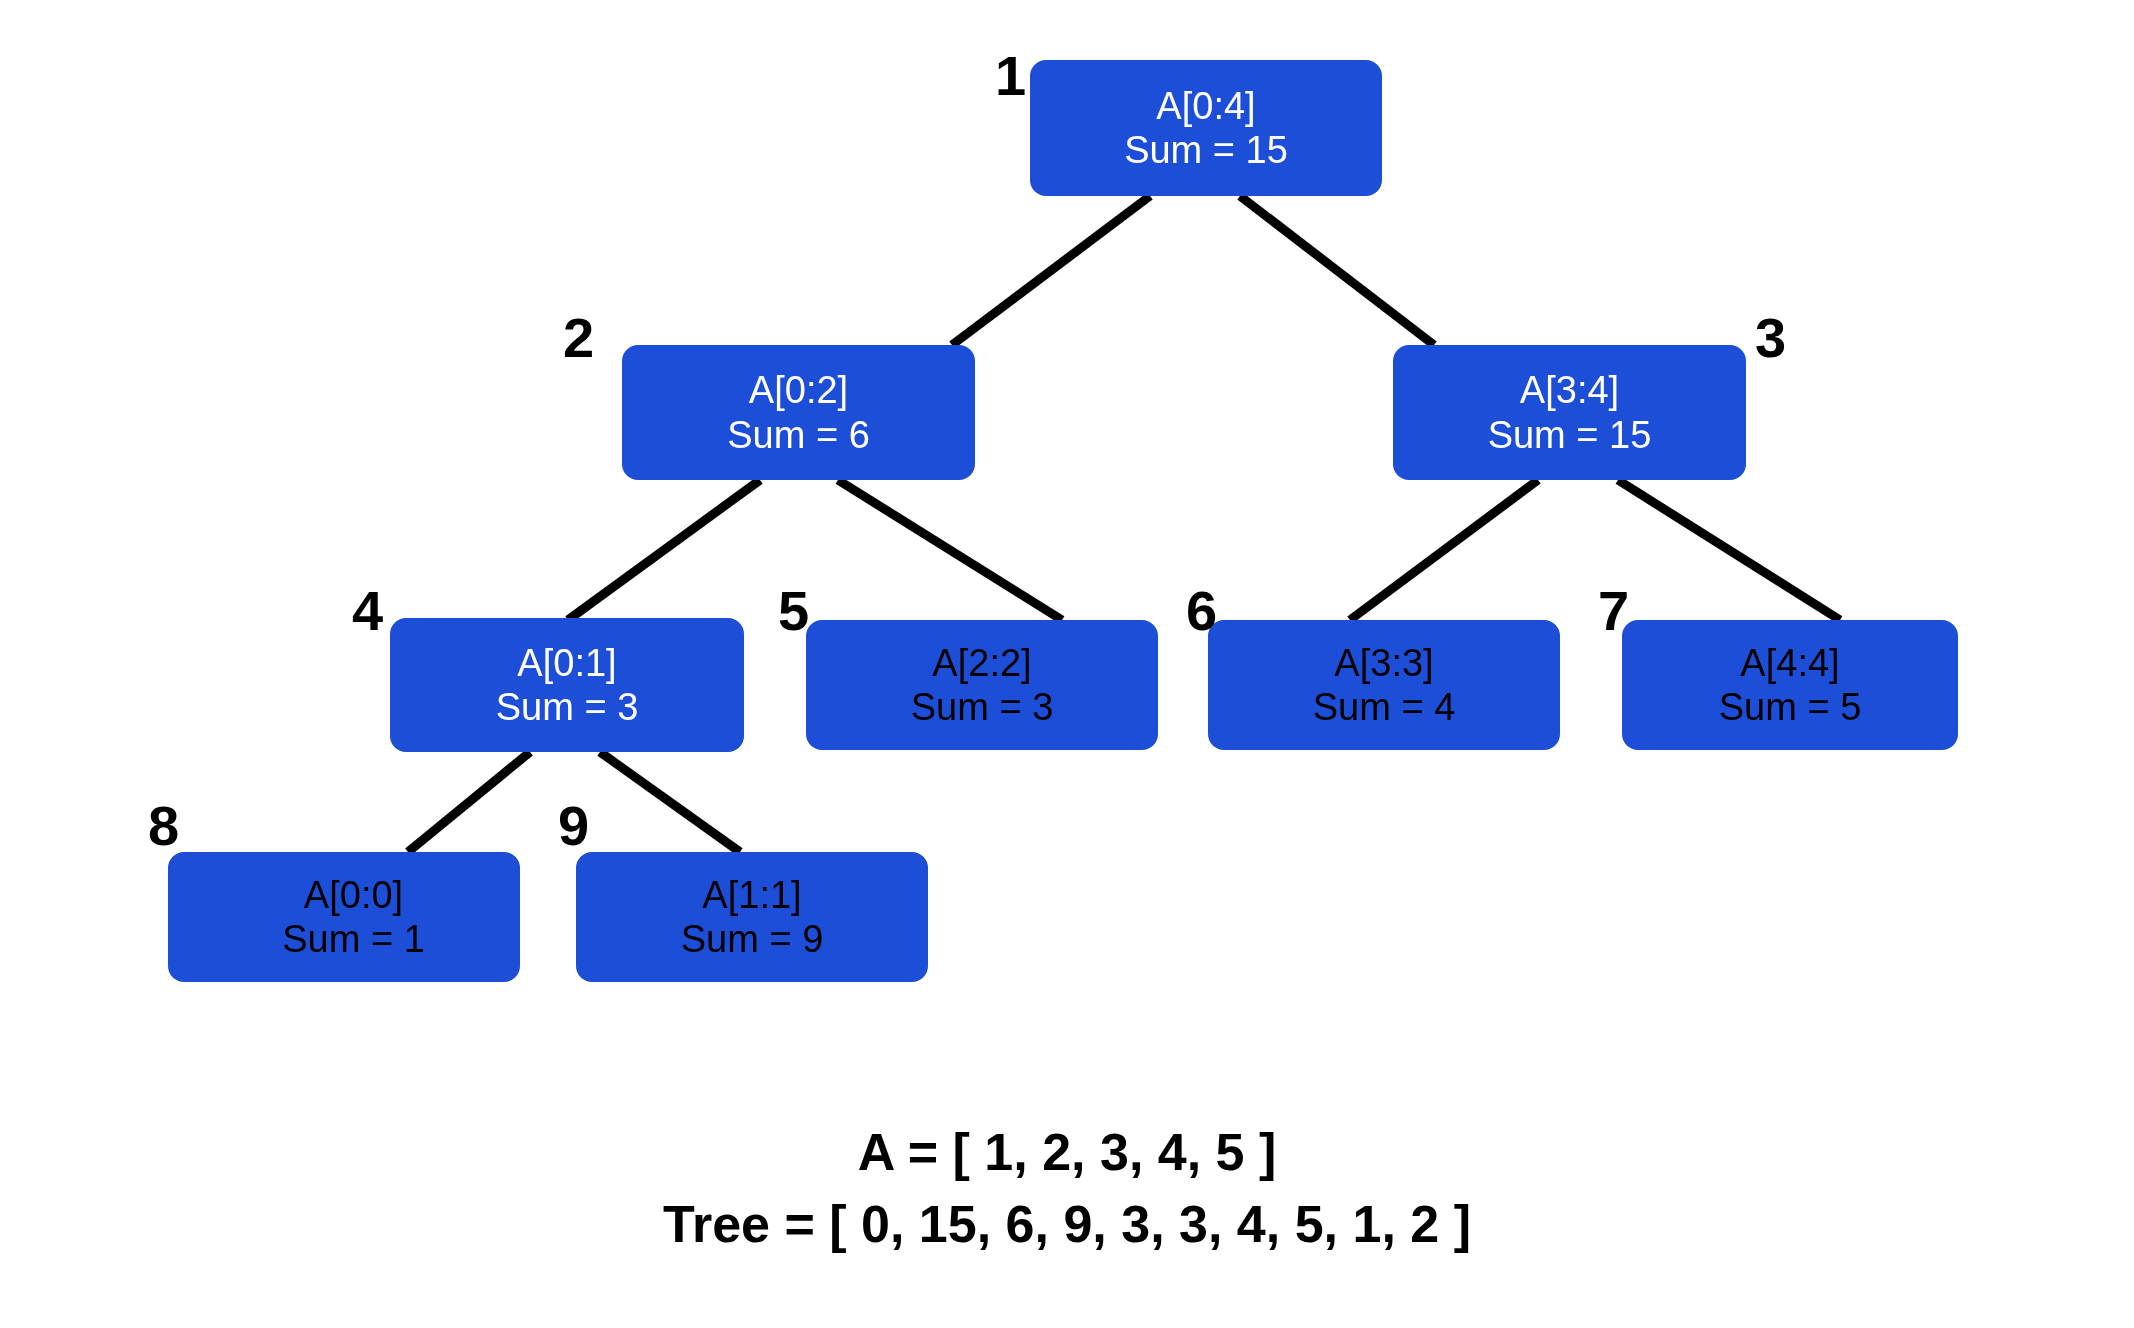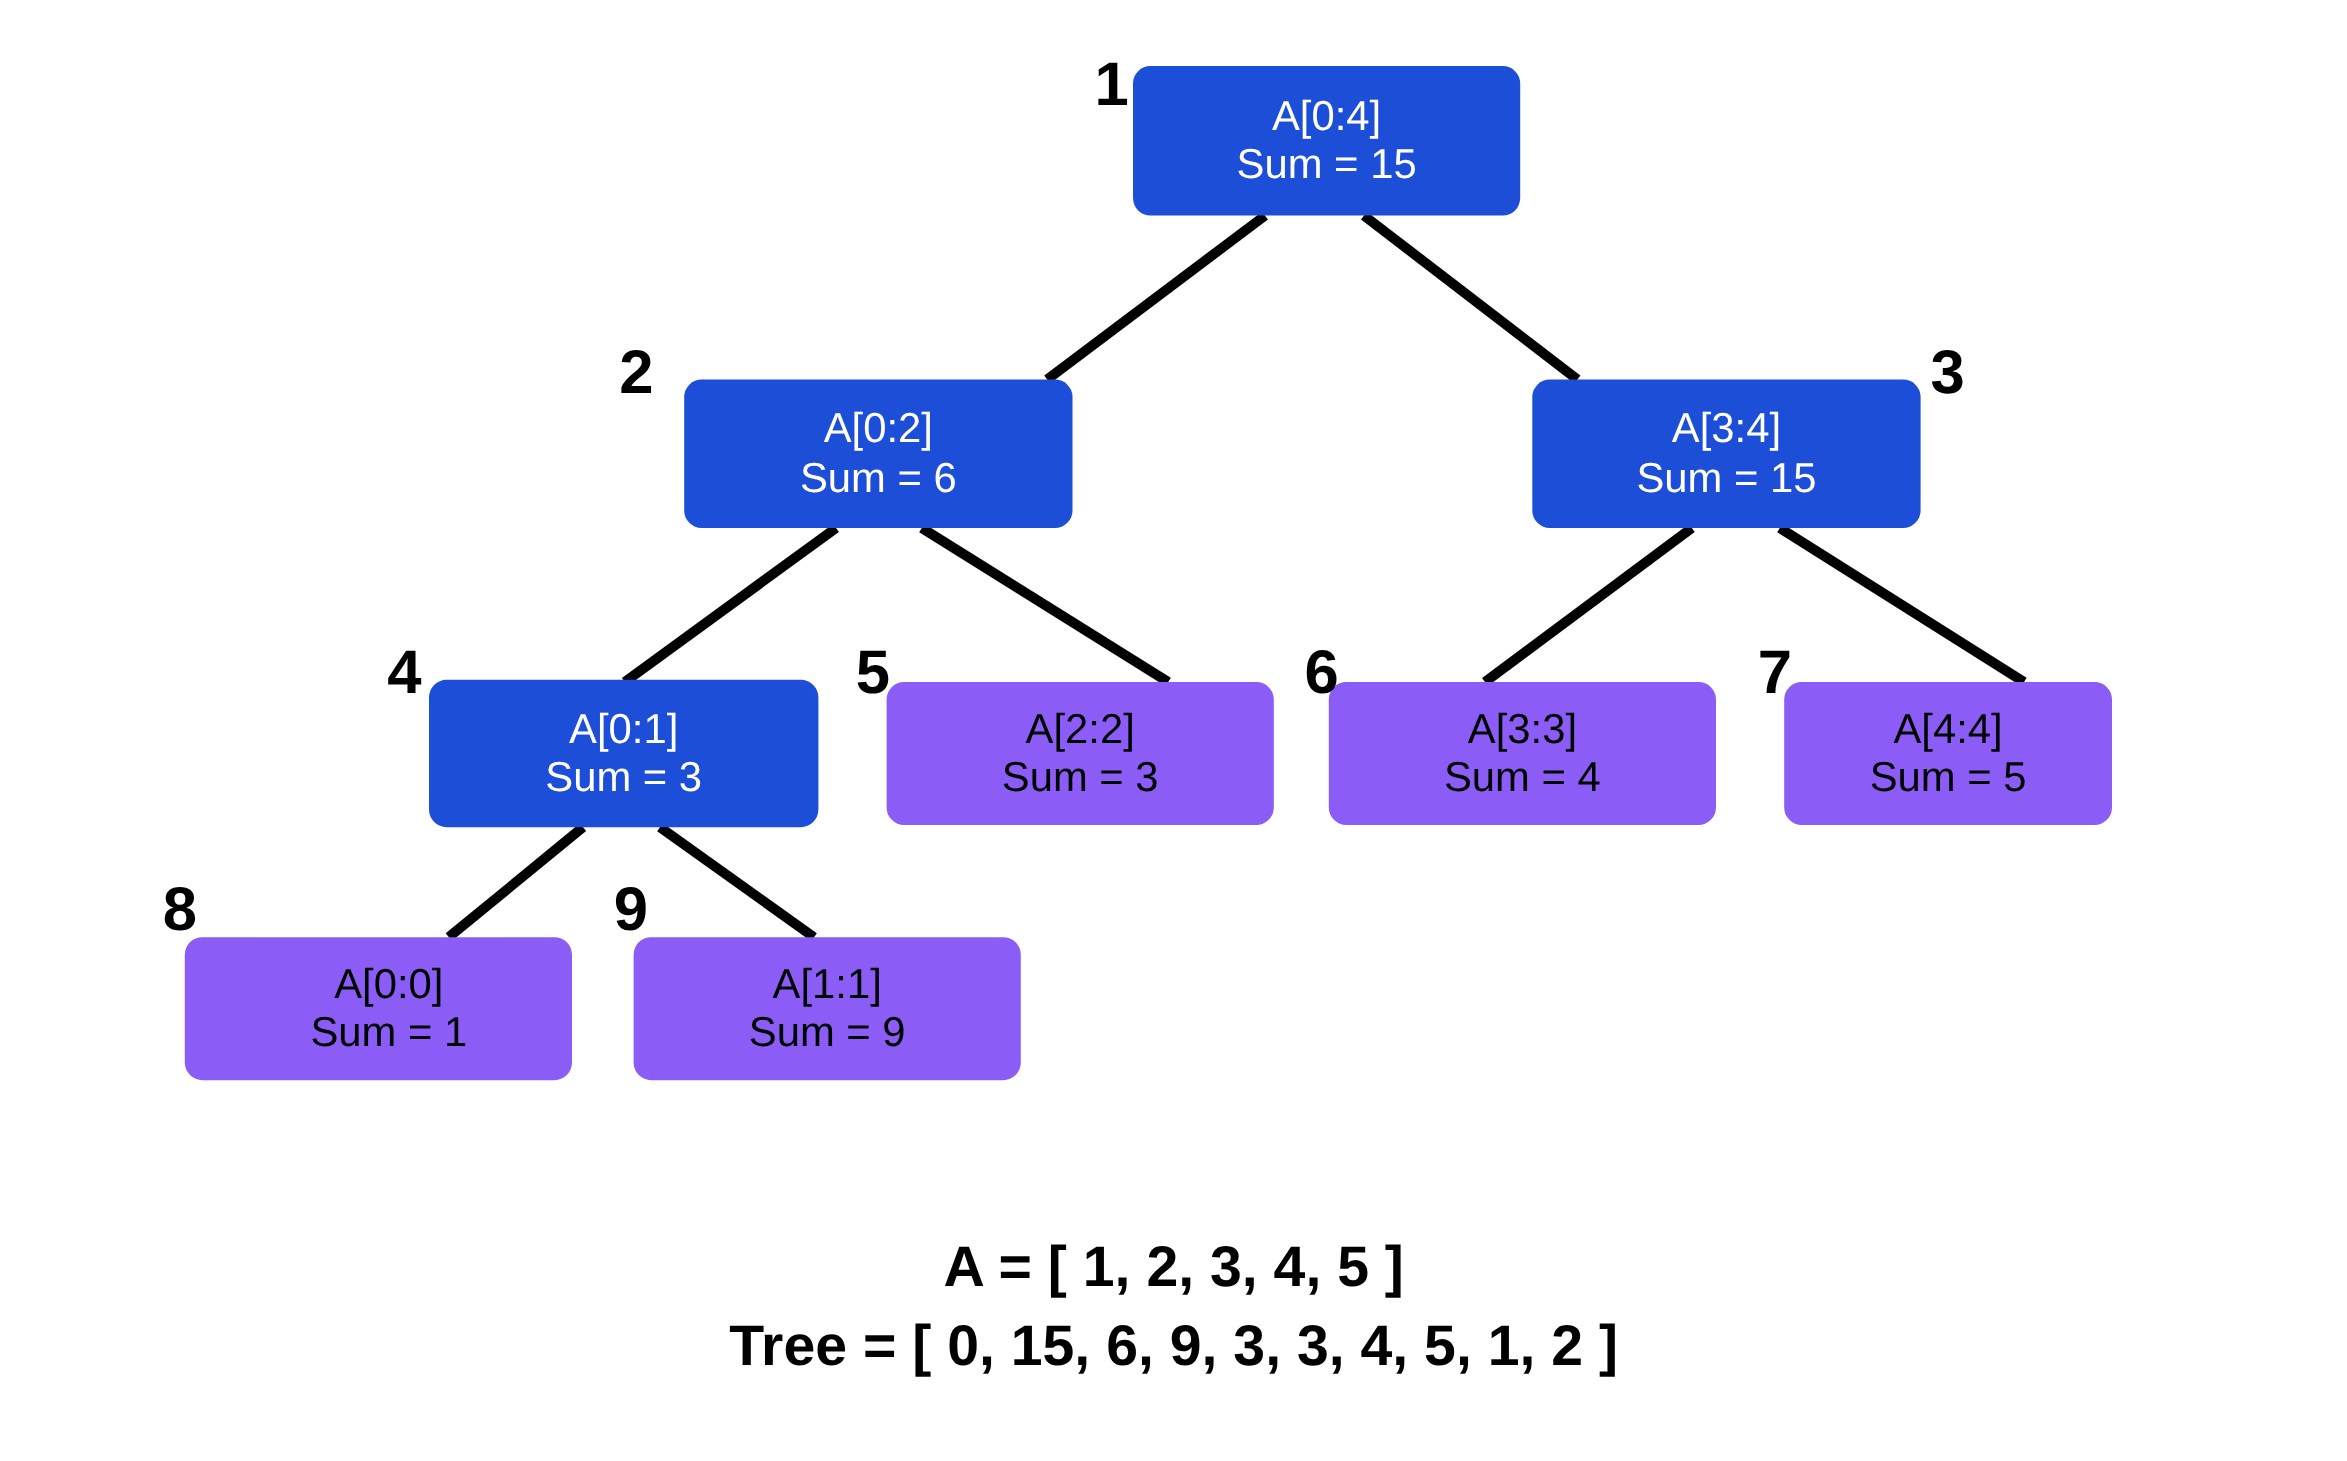--- a/index.html
+++ b/index.html
@@ -37,21 +37,21 @@
     font-size: 38px;
     font-weight: 400;
     letter-spacing: 0px;
     z-index: 3;
   }
   .node.internal {
     background: #1d4ed8;
     color: #ffffff;
   }
   .node.leaf {
-    background: #8b5cf6;
+    background: #1d4ed8;
     color: #000000;
   }
   .node .range,
   .node .sum {
     white-space: nowrap;
   }
   .idx {
     position: absolute;
     font-size: 56px;
     font-weight: bold;
@@ -128,21 +128,21 @@
     <span class="sum">Sum = 3</span>
   </div>
 
   <div class="idx" style="left:1186px; top:583px;">6</div>
   <div class="node leaf" style="left:1208px; top:620px; width:352px; height:130px;">
     <span class="range">A[3:3]</span>
     <span class="sum">Sum = 4</span>
   </div>
 
   <div class="idx" style="left:1598px; top:583px;">7</div>
-  <div class="node leaf" style="left:1622px; top:620px; width:298px; height:130px;">
+  <div class="node leaf" style="left:1622px; top:620px; width:336px; height:130px;">
     <span class="range">A[4:4]</span>
     <span class="sum">Sum = 5</span>
   </div>
 
   <div class="idx" style="left:148px; top:798px;">8</div>
   <div class="node leaf" style="left:168px; top:852px; width:352px; height:130px;padding-left:19px;">
     <span class="range">A[0:0]</span>
     <span class="sum">Sum = 1</span>
   </div>
 

